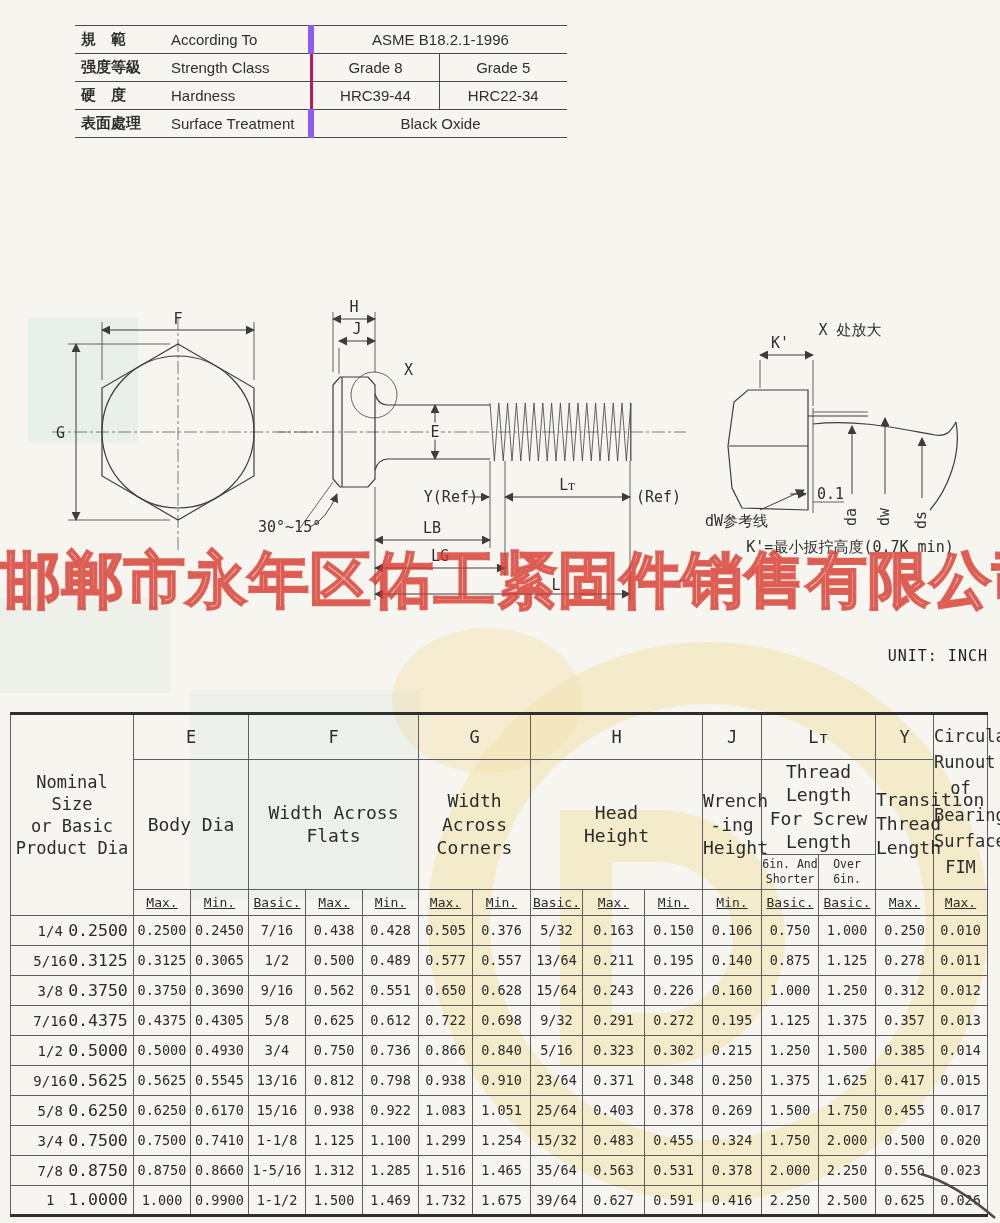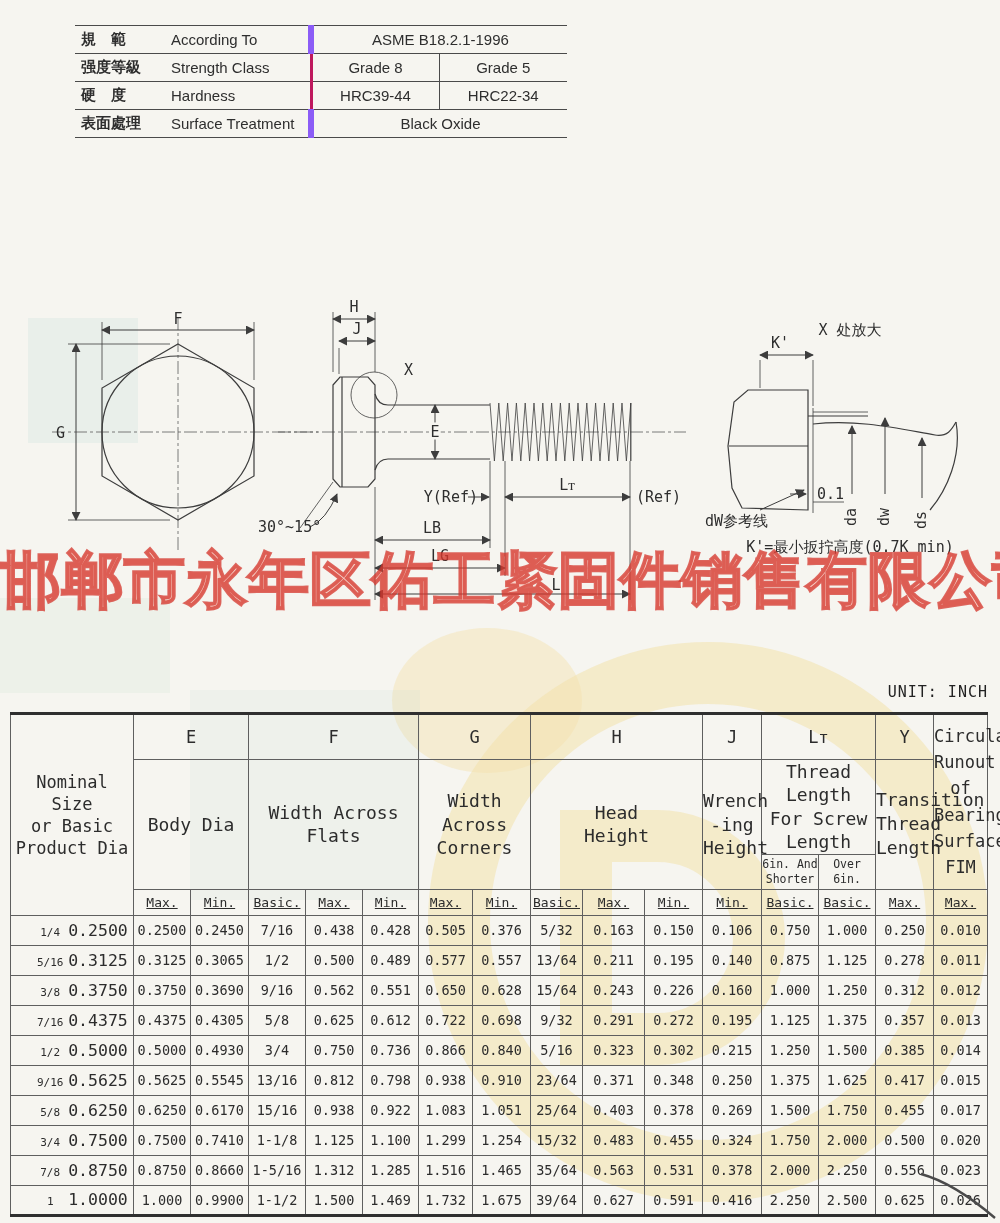--- a/index.html
+++ b/index.html
@@ -45,40 +45,40 @@
   svg.draw line, svg.draw path, svg.draw polygon, svg.draw polyline, svg.draw circle
       { stroke:#3d3d3d; fill:none; stroke-width:1.2; }
   svg.draw .dim { stroke-width:1; }
   svg.draw .ext { stroke-width:0.8; }
   svg.draw .cl  { stroke:#5a5a5a; stroke-width:0.8; stroke-dasharray:13 3 3 3; }
   svg.draw .thin{ stroke-width:0.8; }
   svg.draw text { stroke:none; fill:#2e2e2e; font-family:"DejaVu Sans Mono",monospace; font-size:15px; }
   svg.draw text.halo { stroke:#f6f5f0; stroke-width:5px; paint-order:stroke; }
   svg.draw marker path { fill:#3d3d3d; stroke:none; }
 
-  .unit { position:absolute; left:0; top:683px; width:988px; text-align:right; z-index:2;
+  .unit { position:absolute; left:0; top:647px; width:988px; text-align:right; z-index:2;
           font-size:15px; letter-spacing:1px; color:#222; }
 
   
   table.main { position:absolute; left:10px; top:712px; width:978px; z-index:2;
                border-collapse:collapse; table-layout:fixed;
                border-top:3px solid #2f2f2f; border-bottom:3px solid #2f2f2f; background:transparent; }
   table.main th, table.main td { border:1px solid #5f5f5f; text-align:center; vertical-align:middle;
                font-weight:normal; color:#2c2c2c; padding:0; }
   tr.r1 th { height:46px; font-size:17px; }
   tr.r2 th { height:80px; font-size:18px; }
   tr.r3 th { height:35px; font-size:11.5px; }
   tr.r4 th { height:26px; font-size:13px;text-decoration:underline; }
   table.main tbody td { height:30px; font-size:13.5px; }
   .wrap { white-space:pre-line; line-height:1.3; }
   th.c-first { font-size:14px; }
   th.small { font-size:10px; line-height:1.35; }
   th.fim { font-size:12px; line-height:1.55; }
   td.c-first { text-align:left; }
-  td.c-first .frac { display:inline-block; width:52px; padding-left:16px; font-size:11px; }
+  td.c-first .frac { display:inline-block; width:52px; padding-left:16px; font-size:14px; }
   td.c-first .dec  { font-size:16.5px; }
 
   .pen { position:absolute; left:915px; top:1168px; z-index:4; }
   .pen path { stroke:#4a4a4a; stroke-width:2.4; fill:none; }
 </style>
 </head>
 <body>
 
 <div class="page">
 

